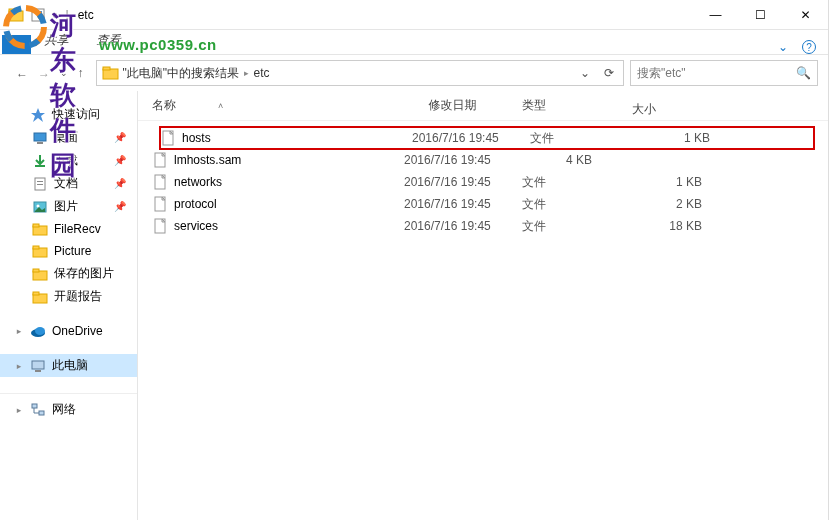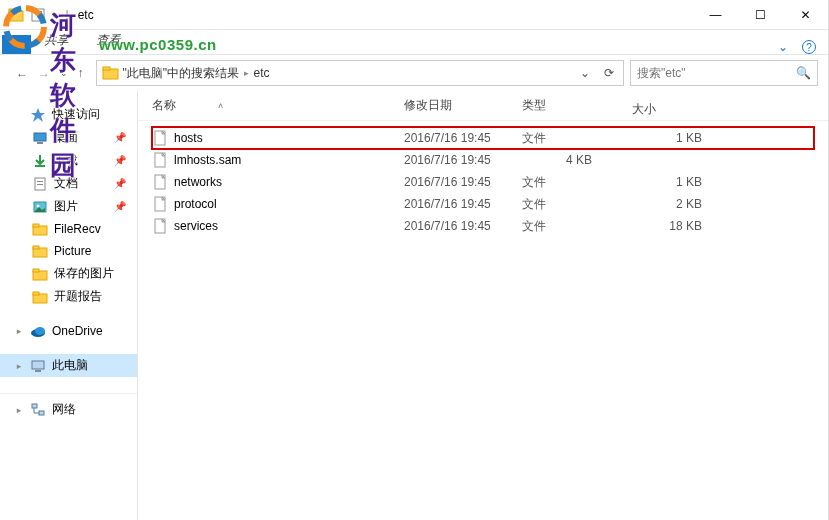--- a/index.html
+++ b/index.html
@@ -42,27 +42,27 @@
   .side-icon { width: 16px; height: 16px; flex:none; }
   .pin { color:#888; font-size:10px; margin-left:auto; margin-right:10px;}
   .side-gap { height: 12px; }
   .side-rule{ border-top:1px solid #eee; margin:4px 0;}
   .side-chev{ width:10px; color:#888; font-size:9px; text-align:center;}
   
   .content { flex: 1; position:relative;}
   .columns { height: 30px; display: flex; align-items: center; border-bottom: 1px solid #f0f0f0; padding-left: 14px; font-size: 12px; color: #444; }
   .col { display:flex; align-items:center; gap:4px; border-right:1px solid transparent; padding-right:20px;}
   .col-name { width: 252px; } 
-  .col-date { width: 118px; }
+  .col-date { width: 118px; justify-content: center; }
   .col-type { width: 110px; }
   .col-size { width: 82px; text-align:right; justify-content:flex-start;margin-top:8px;} 
   
   .filelist { padding: 6px 14px; }
   .file-row { height: 22px; display: flex; align-items: center; font-size: 12px; color: #000; }
-  .file-row.highlight { outline: 2px solid #d40000; outline-offset: -1px; }
+  .file-row.highlight { outline: 2px solid #d40000; outline-offset: -1px; margin-left: 8px; }
   .f-icon { width: 16px; height: 16px; margin-right: 6px; flex:none;}
   .f-name { width: 230px; }
   .f-date { width: 118px; color: #555; }
   .f-type { width: 110px; color: #555; }
   .f-size { width: 70px; text-align: right; color: #555; }
   
   
   .watermark { position: absolute; left: 0; top: 0; pointer-events: none; z-index: 1000; }
   .wm-logo { position:absolute; left:2px; top:4px;}
   .wm-text1 { position: absolute; left: 50px; top: 8px; font-family: "SimHei","Microsoft YaHei"; font-size: 26px; font-weight: bold; color: #4c1d95; letter-spacing: 1px; text-shadow: 0 0 2px rgba(255,255,255,0.9), 1px 1px 0 #fff;}

